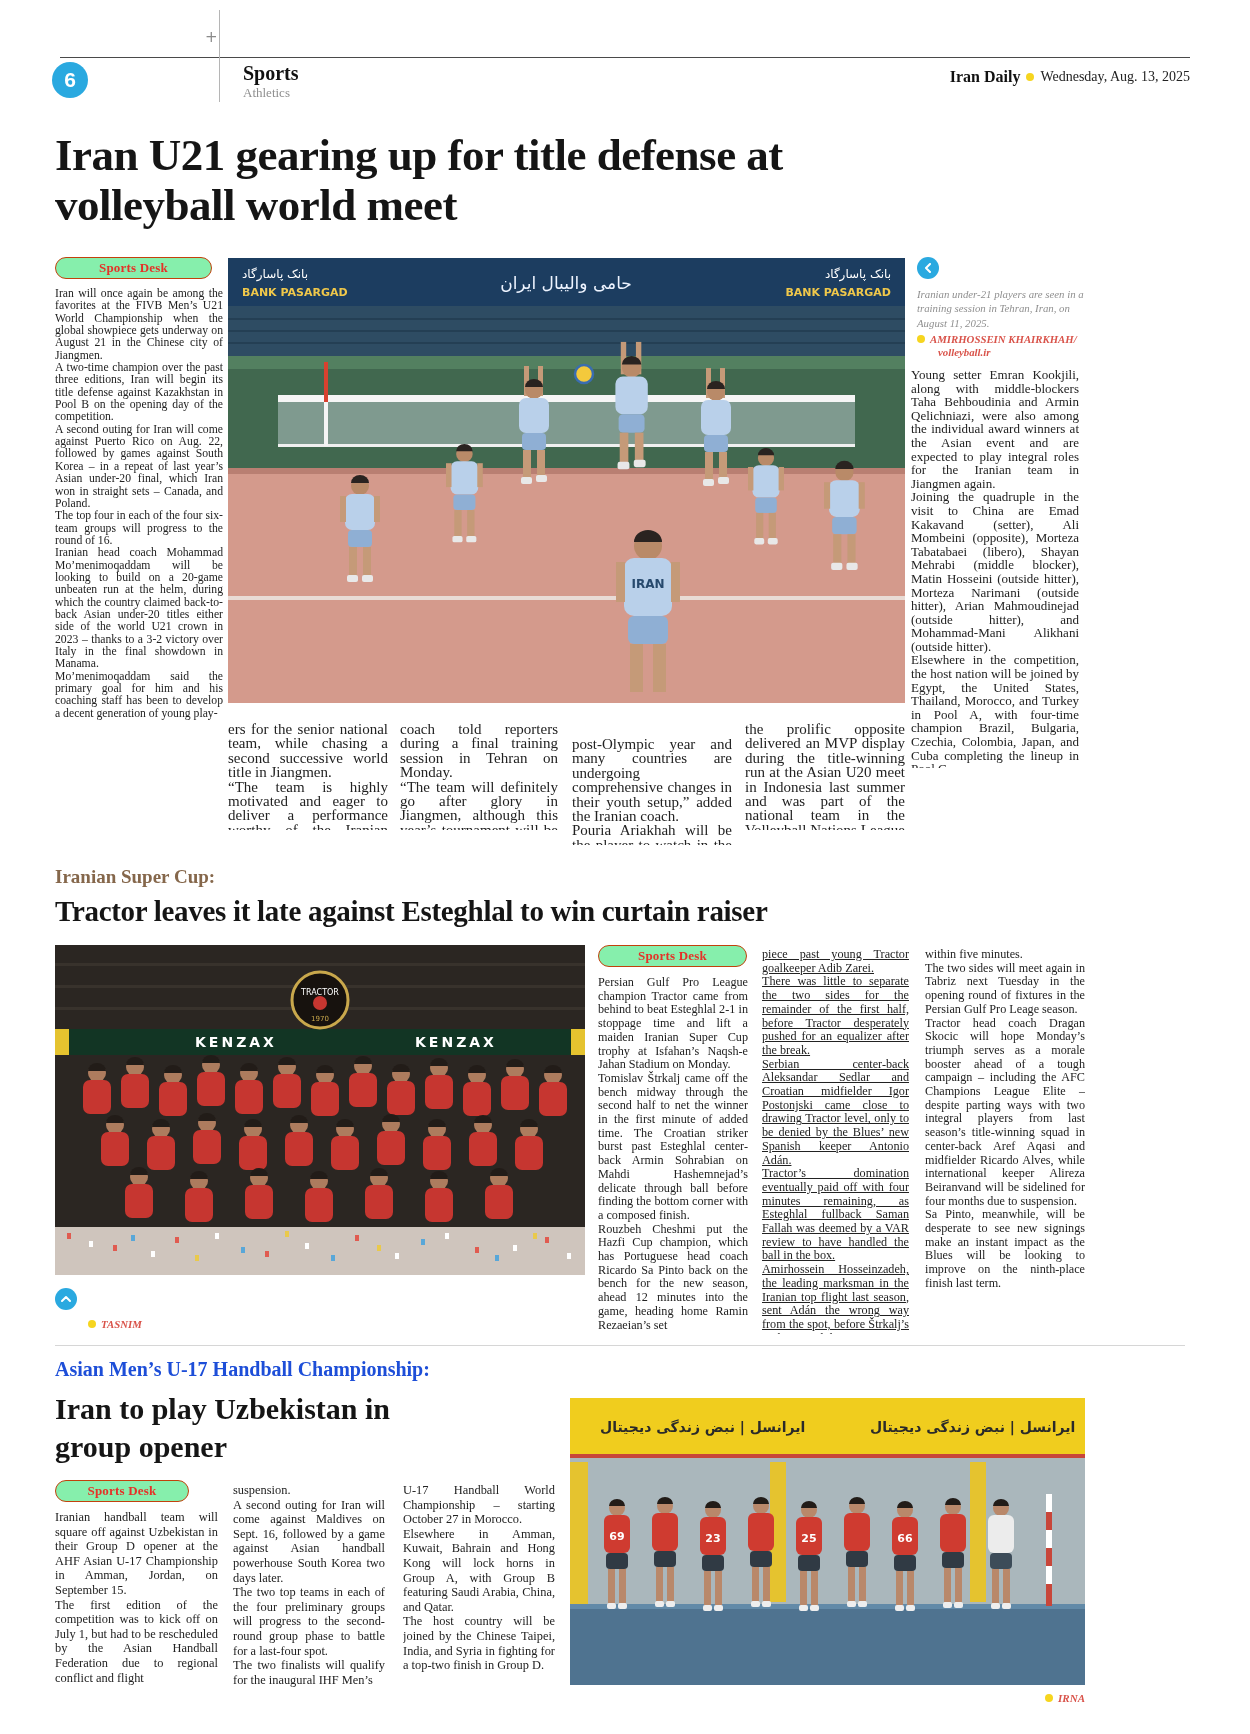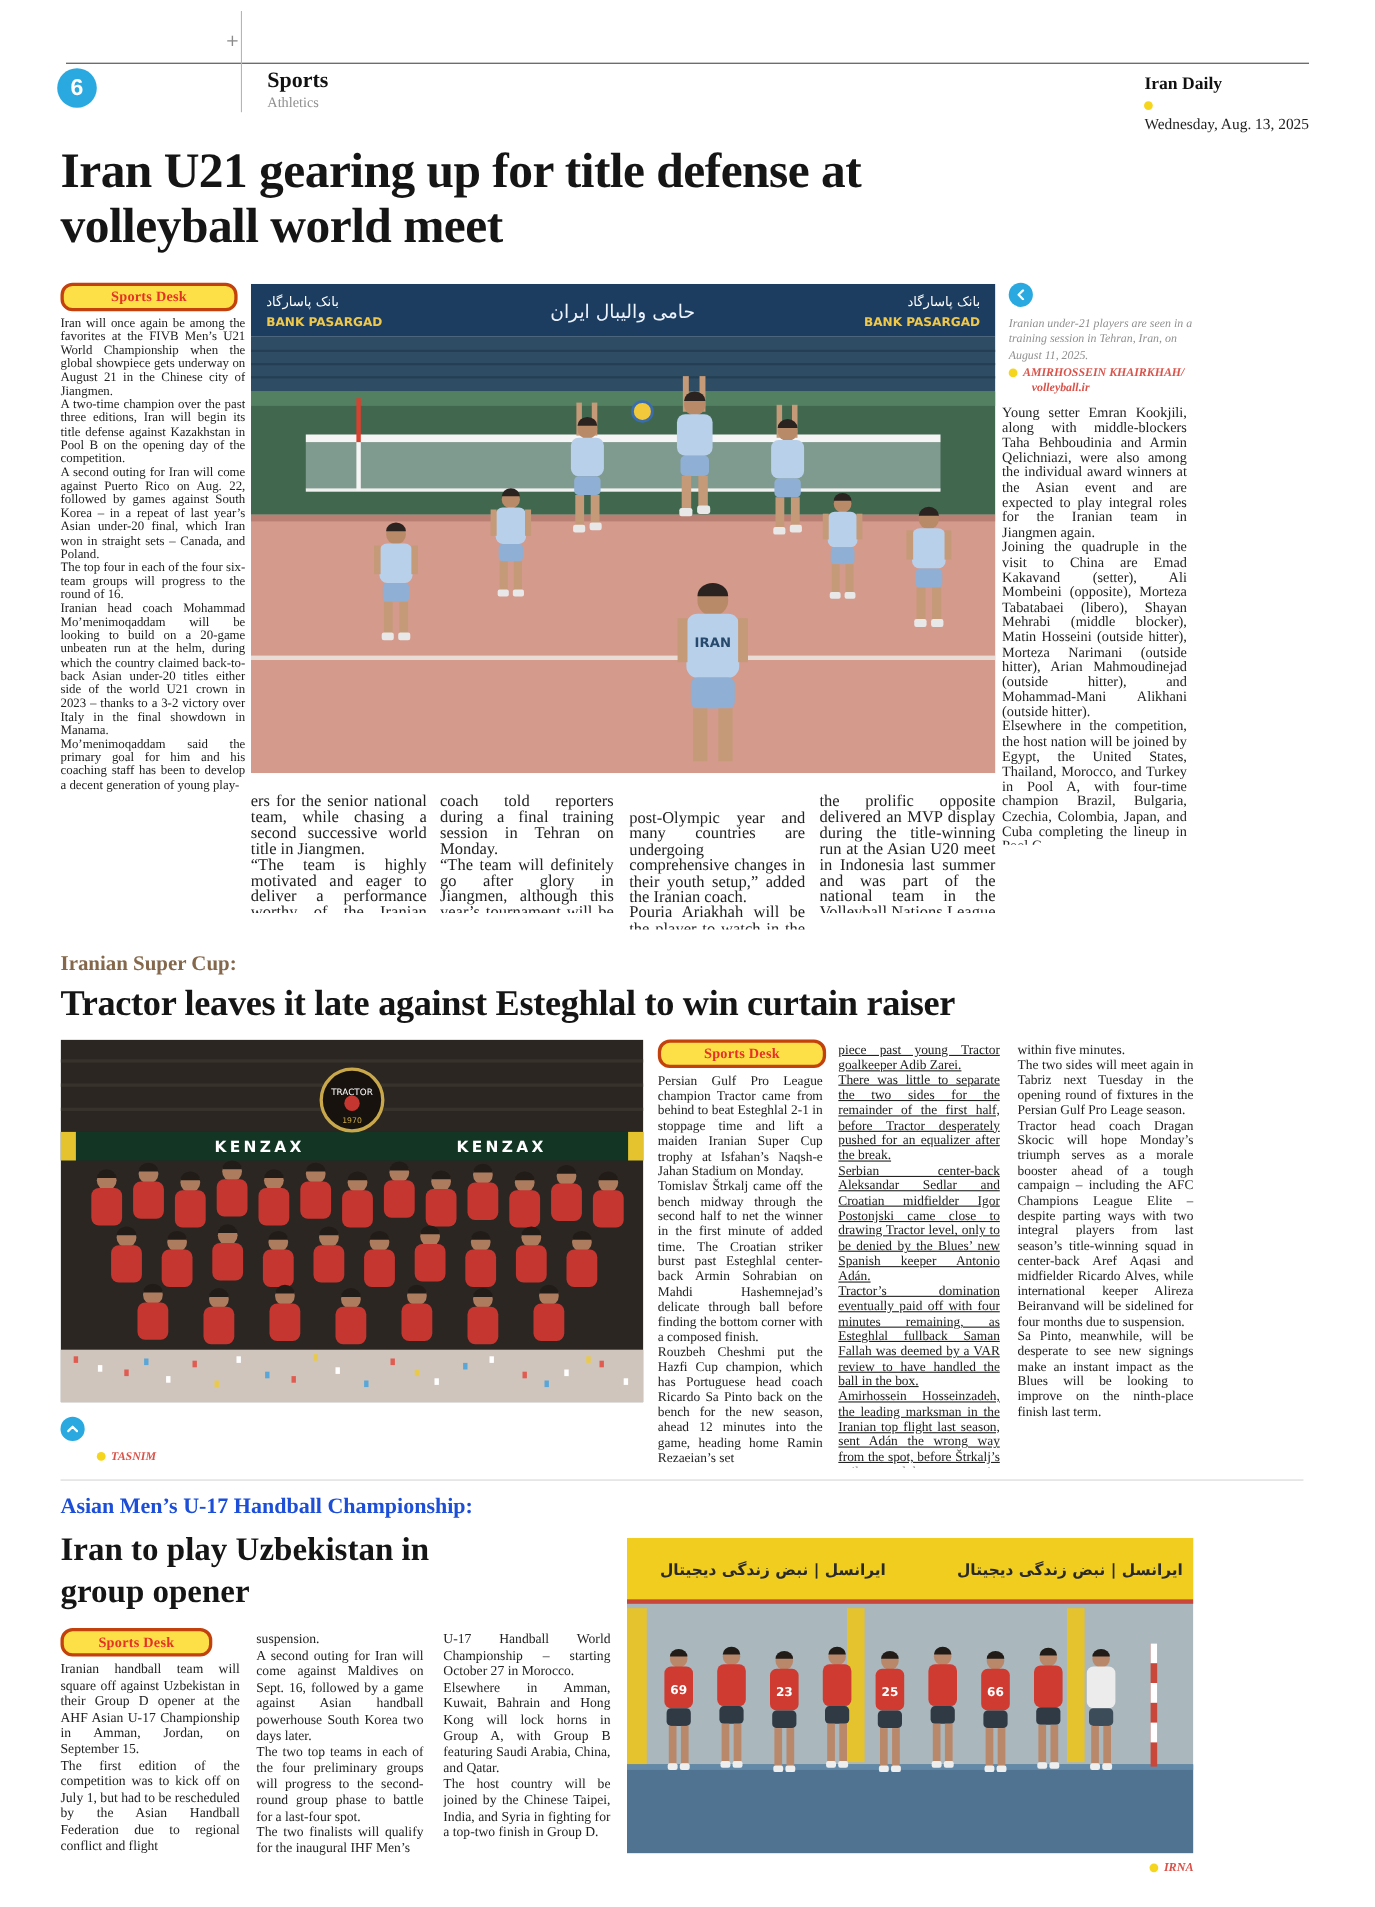--- a/index.html
+++ b/index.html
@@ -7,28 +7,28 @@
           font-family:"Liberation Serif", serif; color:#222; overflow:hidden; }
 
   
   .top-rule   { position:absolute; left:60px; top:57px; width:1130px; height:1px; background:#4a4a4a; }
   .reg-plus   { position:absolute; left:205px; top:28px; color:#8a8a8a; font-family:"DejaVu Sans",sans-serif; font-size:15px; }
   .header-vrule { position:absolute; left:219px; top:10px; width:1px; height:92px; background:#b5b5b5; }
   .page-badge { position:absolute; left:52px; top:62px; width:36px; height:36px; border-radius:50%;
                 background:#2aa9e0; color:#fff; font:bold 21px/36px "Liberation Sans",sans-serif; text-align:center; }
   .section-title { position:absolute; left:243px; top:62px; font-size:20px; font-weight:bold; color:#111; }
   .section-sub   { position:absolute; left:243px; top:85px; font-size:13px; color:#8f8f8f; }
-  .header-right  { position:absolute; right:60px; top:68px; display:flex; gap:6px;flex-direction:column; }
+  .header-right  { position:absolute; right:60px; top:68px; display:flex; align-items:center; gap:6px; }
   .masthead { font-size:16px; font-weight:bold; color:#111; }
   .hdate    { font-size:14px; color:#222; }
   .dot { display:inline-block; width:8px; height:8px; border-radius:50%; background:#f6d51f; }
 
   
-  .badge { position:absolute; height:20px; border:3px solid #c2410c; border-radius:11px; text-align:center;
-           color:#e53228; font-weight:bold; font-size:13px; line-height:20px; letter-spacing:.2px; background:#fde047; }
+  .badge { position:absolute; height:20px; border:1px solid #c2410c; border-radius:11px; text-align:center;
+           color:#e53228; font-weight:bold; font-size:13px; line-height:20px; letter-spacing:.2px; background:#86efac; }
   .textcol { position:absolute; text-align:justify; overflow:hidden; hyphens:auto; -webkit-hyphens:auto; }
   .textcol p { margin:0; }
   .caption { position:absolute; font-style:italic; color:#8f8f8f; font-size:10.8px; line-height:1.32; }
   .credit  { position:absolute; display:flex; gap:5px; align-items:flex-start; }
   .credit .dot { margin-top:2px; flex:none; }
   .credit-line { display:block; color:#d9534a; font-style:italic; font-weight:bold; font-size:10.8px; line-height:1.25; }
   .credit-line.indent { padding-left:8px; }
   .chev-circle { position:absolute; width:22px; height:22px; border-radius:50%; background:#2aa9e0;
                  display:flex; align-items:center; justify-content:center; }
   .photo { position:absolute; overflow:hidden; }
@@ -44,21 +44,21 @@
   .strip1 { left:228px; width:160px; } .strip2 { left:400px; width:158px; }
   .strip3 { left:572px; width:160px;margin-top:15px; } .strip4 { left:745px; width:160px; }
   .a1-chev { left:917px; top:257px; }
   .a1-caption { left:917px; top:287px; width:168px; }
   .a1-credit  { left:917px; top:333px; width:168px; }
   .a1-side { left:911px; top:368px; width:168px; height:400px; font-size:13px; line-height:13.6px; }
 
   
   .a2-kicker { position:absolute; left:55px; top:866px; margin:0; font-size:19px; font-weight:bold; color:#85674b; }
   .a2-headline { position:absolute; left:55px; top:895px; width:1030px; margin:0;
-                 font-size:33px; font-weight:bold; color:#151515; letter-spacing:-.3px; }
+                 font-size:29px; font-weight:bold; color:#151515; letter-spacing:-.3px; }
   .a2-photo { left:55px; top:945px; width:530px; height:330px; }
   .a2-chev { left:55px; top:1288px; }
   .a2-caption { left:88px; top:1286px; width:495px; }
   .a2-credit  { left:88px; top:1318px; width:200px; }
   .a2-badge { left:598px; top:945px; width:147px; }
   .a2-col1 { left:598px; top:976px; width:150px; height:356px; font-size:12.2px; line-height:13.7px; }
   .a2-col2 { left:762px; top:948px; width:147px; height:386px; font-size:12.2px; line-height:13.7px;text-decoration:underline; }
   .a2-col3 { left:925px; top:948px; width:160px; height:386px; font-size:12.2px; line-height:13.7px; }
 
   

